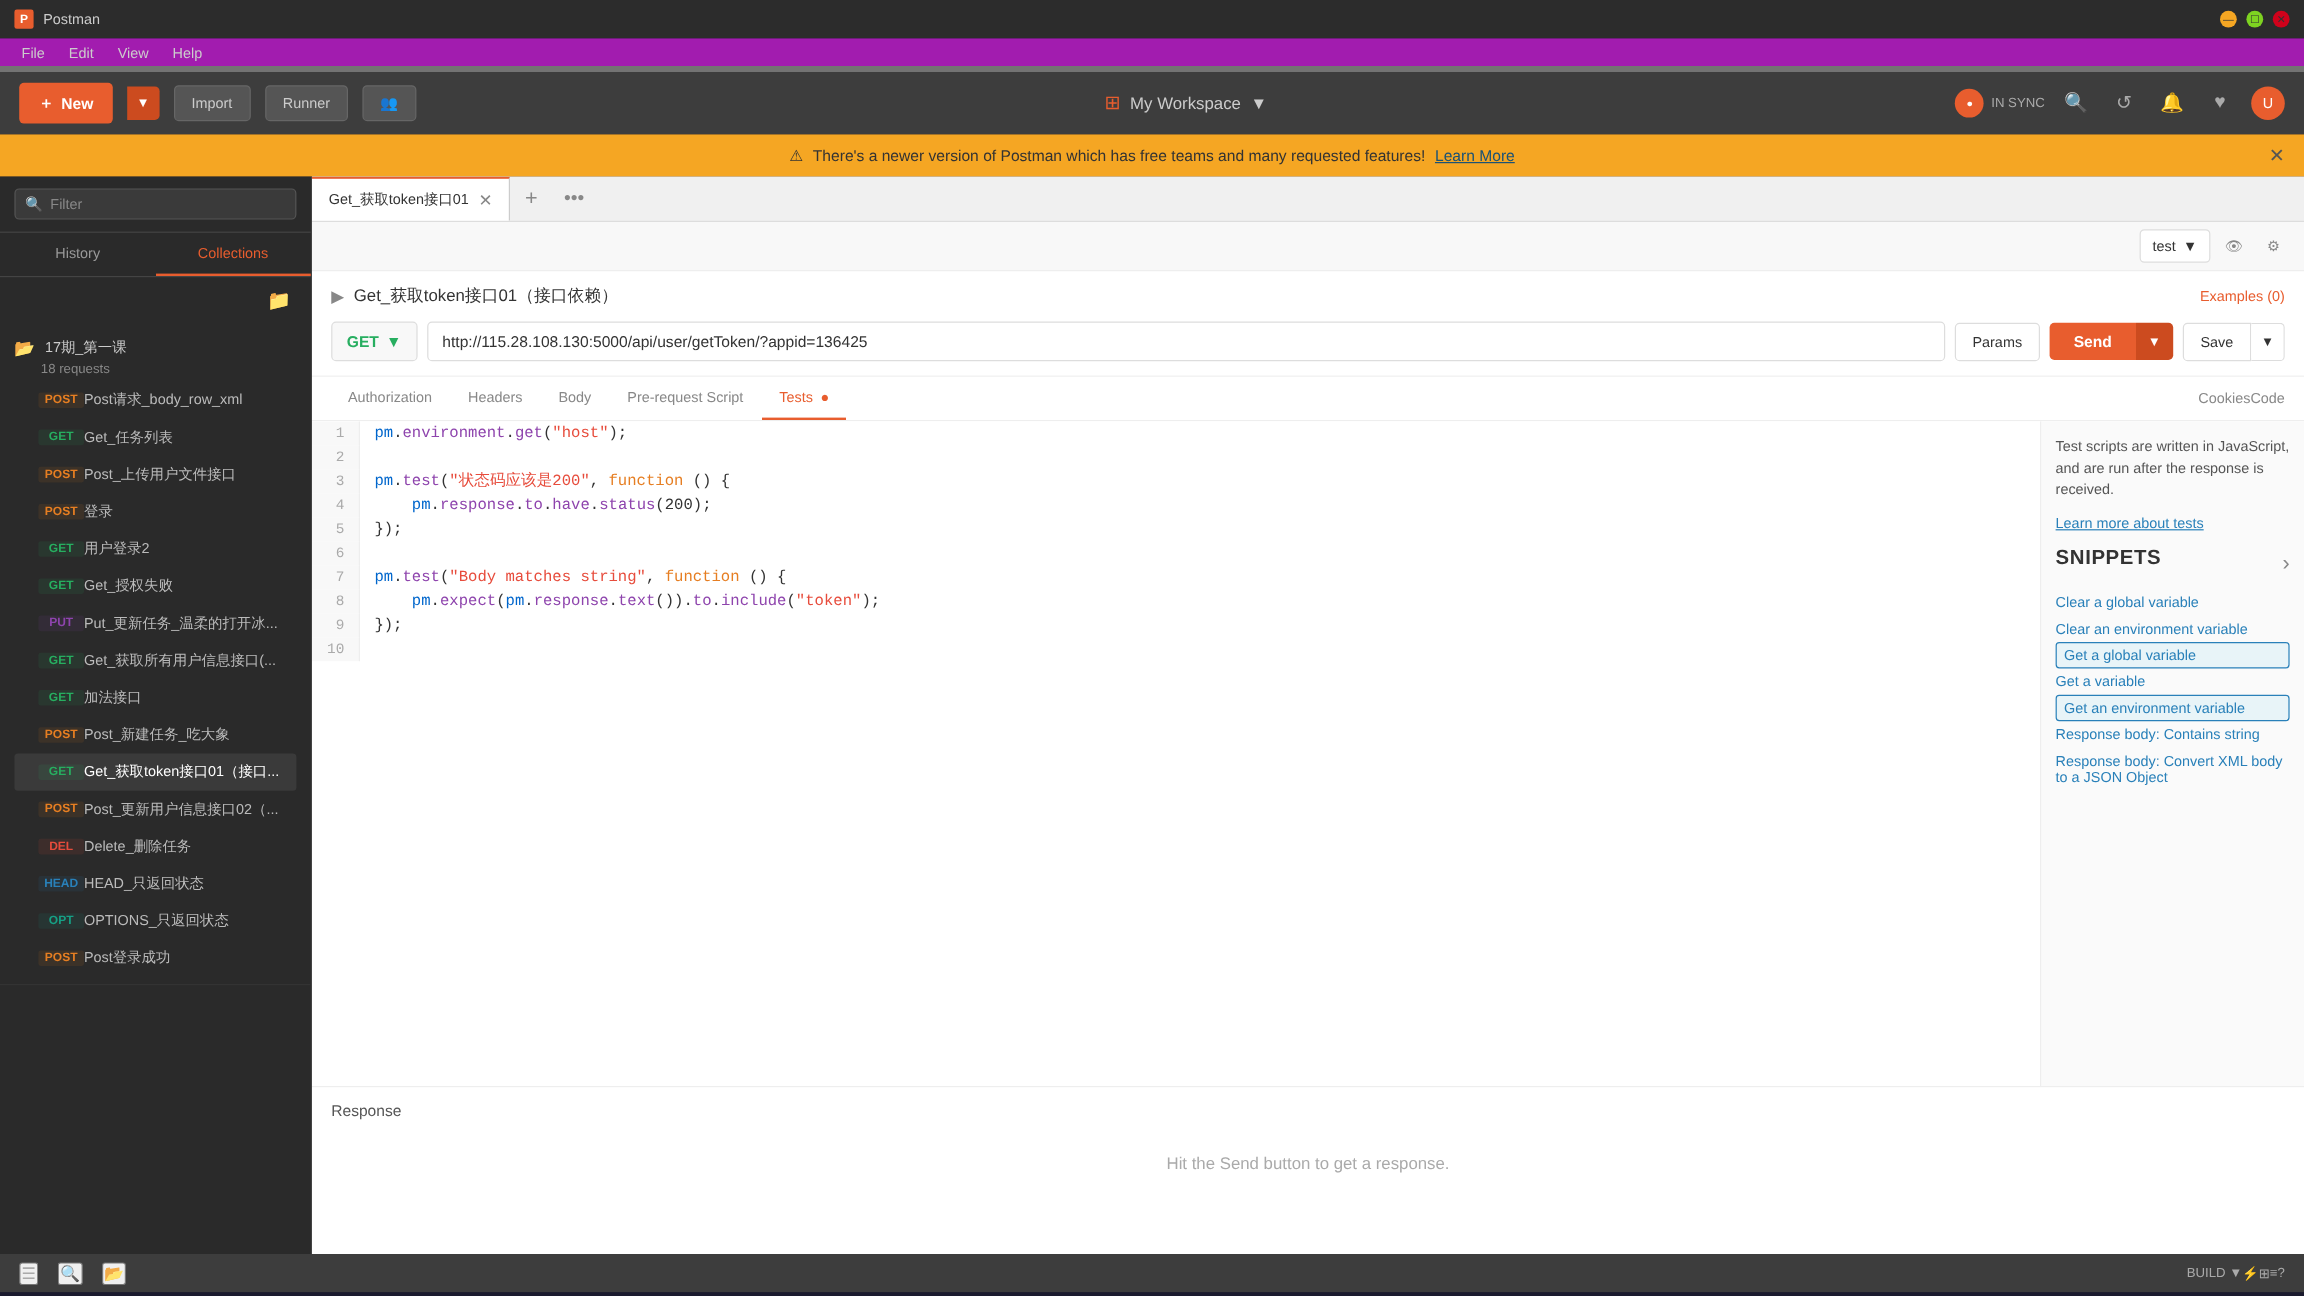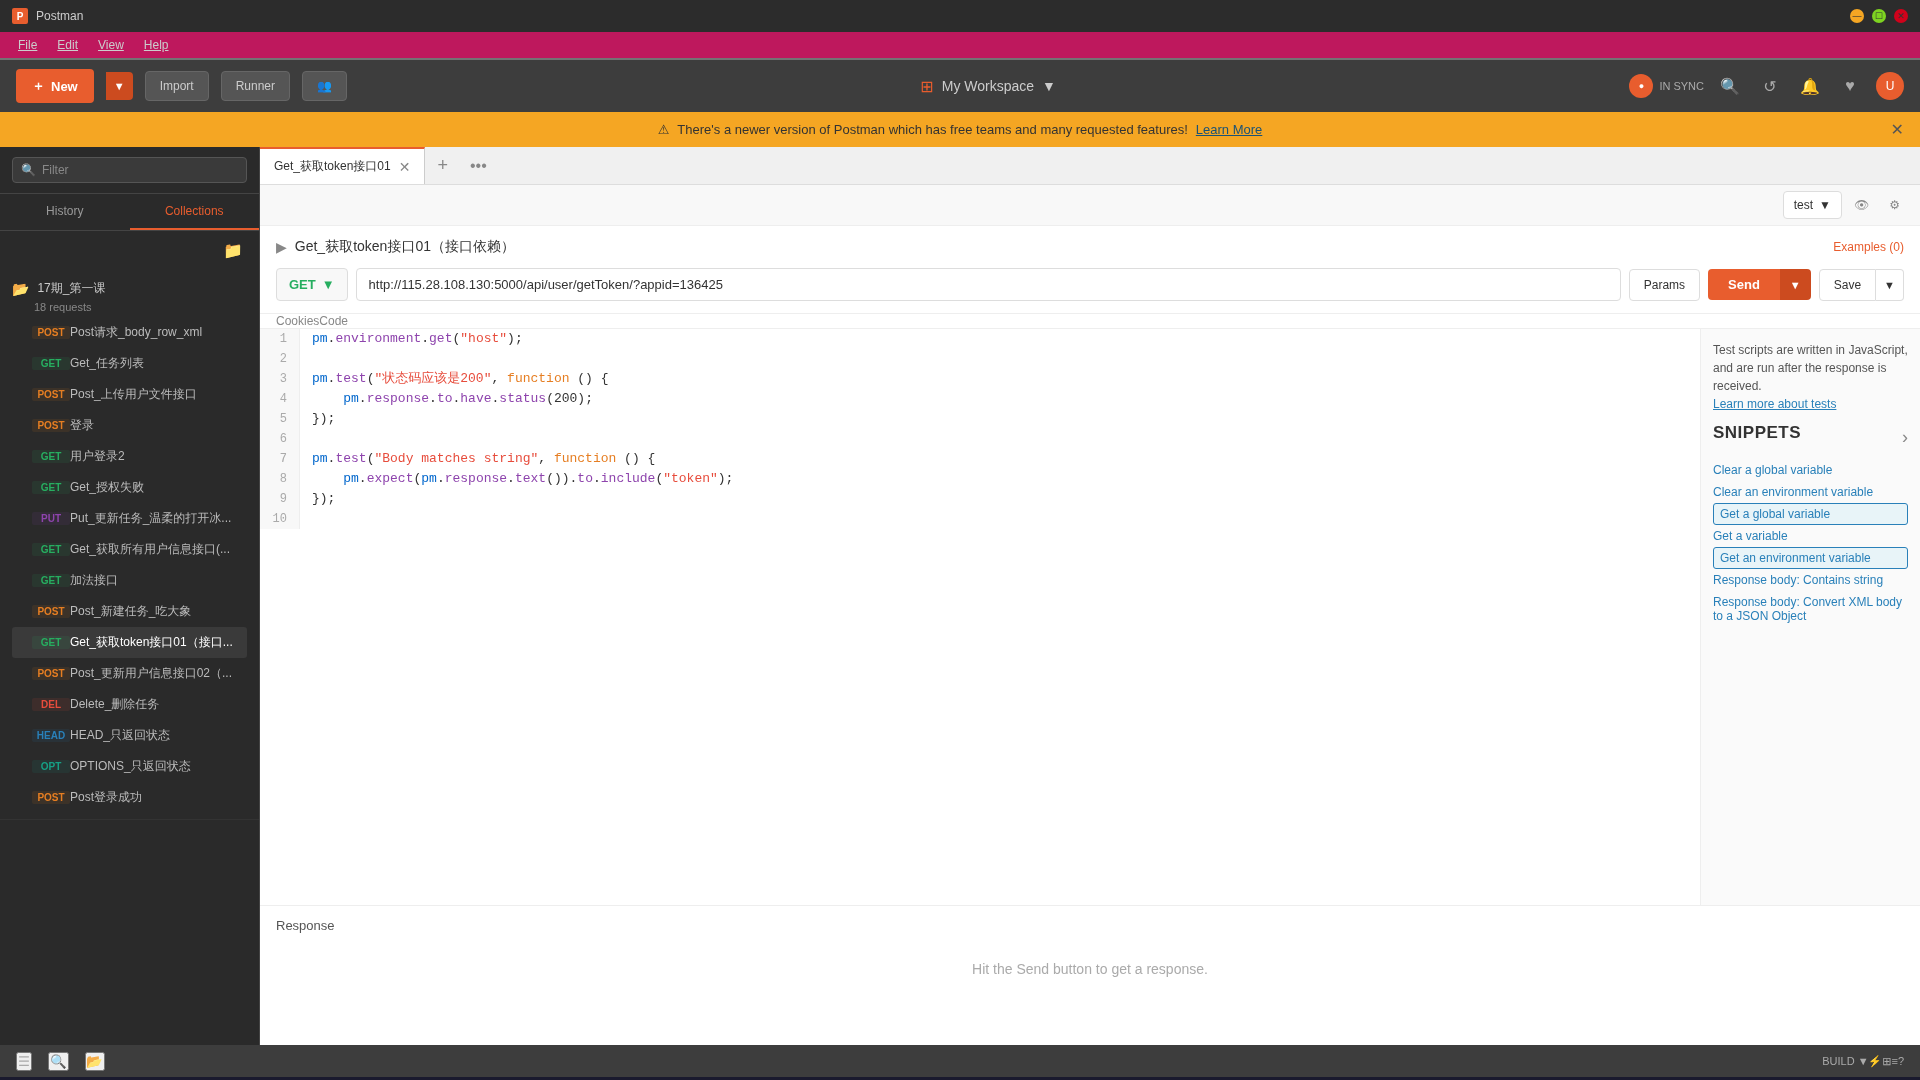--- a/index.html
+++ b/index.html
@@ -20,29 +20,28 @@
     #title-bar .app-icon { width: 16px; height: 16px; margin-right: 8px; background: #e85d2e; border-radius: 2px; display: flex; align-items: center; justify-content: center; color: white; font-size: 10px; font-weight: bold; }
     #title-bar .title { color: #ccc; font-size: 12px; }
     #title-bar .window-controls { margin-left: auto; display: flex; gap: 8px; }
     #title-bar .win-btn { width: 14px; height: 14px; border-radius: 50%; display: flex; align-items: center; justify-content: center; font-size: 9px; color: #333; cursor: pointer; }
     #title-bar .win-btn.minimize { background: #f5a623; }
     #title-bar .win-btn.maximize { background: #7ed321; }
     #title-bar .win-btn.close { background: #d0021b; }
 
     
     #menu-bar {
-      background: #be185d;
+      background: #a21caf;
       height: 28px;
       display: flex;
       align-items: center;
       padding: 0 8px;
       color: #ccc;
       font-size: 12px;
-      border-bottom: 2px solid #737373;
-      text-decoration: underline;
+      border-bottom: 5px solid #737373;
     }
     #menu-bar .menu-item { padding: 4px 10px; cursor: pointer; border-radius: 3px; }
 
     
     #toolbar {
       background: #3d3d3d;
       height: 52px;
       display: flex;
       align-items: center;
       padding: 0 16px;
@@ -442,21 +441,21 @@
       background: #fafafa;
       border-left: 1px solid #eee;
       overflow-y: auto;
       flex-shrink: 0;
       padding: 12px;
     }
     .snippets-intro {
       font-size: 12px;
       color: #555;
       line-height: 1.5;
-      margin-bottom: 2px;
+      margin-bottom: 12px;
     }
     .snippets-learn-link {
       color: #2980b9;
       font-size: 12px;
       cursor: pointer;
       text-decoration: underline;
       display: block;
       margin-bottom: 12px;
     }
     .snippets-header {
@@ -744,20 +743,30 @@
           <button class="send-arrow">▼</button>
         </div>
         <div class="save-btn-group">
           <button class="save-btn">Save</button>
           <button class="save-arrow">▼</button>
         </div>
       </div>
     </div>
 
     <div id="request-tabs">
+      <div class="req-tabs-left">
+        <div class="req-tab">Authorization</div>
+        <div class="req-tab">Headers</div>
+        <div class="req-tab">Body</div>
+        <div class="req-tab">Pre-request Script</div>
+        <div class="req-tab active">
+          <span>Tests</span>
+          <span style="color:#e85d2e;margin-left:3px;">●</span>
+        </div>
+      </div>
       <div class="req-tabs-right">
         <span class="req-tab-link">Cookies</span>
         <span class="req-tab-link">Code</span>
       </div>
     </div>
 
     <div class="editor-snippets-wrapper">
 
       <div id="code-editor">
 

